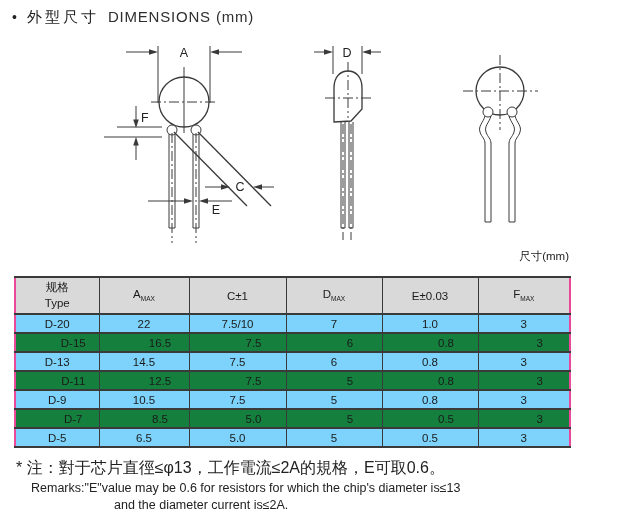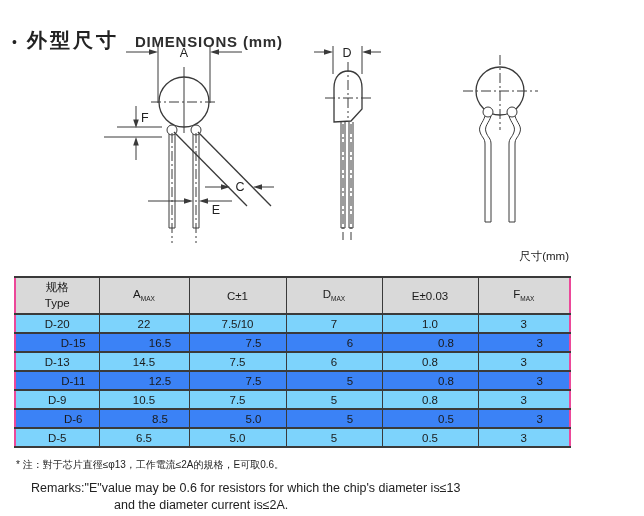--- a/index.html
+++ b/index.html
@@ -6,48 +6,48 @@
   html,body { margin:0; padding:0; }
   body {
     width:644px; height:516px; background:#ffffff; position:relative;
     font-family:"Liberation Sans", sans-serif; color:#1e1e1e; overflow:hidden;
   }
   .abs { position:absolute; }
 
   
   .title-row { left:12px; top:8px; display:flex; align-items:baseline; }
   .title-bullet { font-size:14px; margin-right:10px; color:#222; }
-  .title-zh { font-size:20px; font-weight:bold; letter-spacing:3px; color:#222;margin-top:19px; }
-  .title-en { font-size:15px; letter-spacing:0.8px; margin-left:16px; color:#2e2e2e;font-weight:bold; }
+  .title-zh { font-size:15px; font-weight:normal; letter-spacing:3px; color:#222; }
+  .title-en { font-size:15px; letter-spacing:0.8px; margin-left:9px; color:#2e2e2e; }
 
   
   svg.drawing { left:0; top:36px; }
   svg .ln  { stroke:#3a3a3a; stroke-width:1.3; fill:none; }
   svg .thin{ stroke:#3a3a3a; stroke-width:1;   fill:none; }
   svg .dd  { stroke:#3a3a3a; stroke-width:1;   fill:none; stroke-dasharray:10 3 2 3; }
   svg .ah  { fill:#3a3a3a; stroke:none; }
   svg .wf  { fill:#ffffff; }
   svg text { font-family:"Liberation Sans", sans-serif; font-size:12.5px; fill:#222; }
 
   
   .unit-note { top:249px; left:469px; width:100px; text-align:right; font-size:11.5px; color:#222; }
   table.dim { left:14px; top:276px; position:absolute; width:555px;
     border-collapse:collapse; table-layout:fixed; border:2px solid #ec4899; }
   table.dim th, table.dim td {
     border:solid #3a3a3a; border-width:2px 1px; text-align:center;
     padding:0; font-weight:normal; color:#1a1a1a;
   }
   table.dim thead th { background:#d9d9d9; height:37px; font-size:11.5px; }
   table.dim tbody td { height:19px; font-size:11.5px; background:#7dd3fc; }
-  table.dim tbody tr.shade td { background:#3b82f6;padding-left:32px; }
+  table.dim tbody tr.shade td { background:#15803d;padding-left:32px; }
   table.dim sub { font-size:6.5px; }
   .th-stack div { line-height:1.35; }
 
   
-  .note-zh  { left:16px;  top:458px; font-size:10px; color:#222; }
+  .note-zh  { left:16px;  top:458px; font-size:16px; color:#222; }
   .note-en1 { left:31px;  top:481px; font-size:12.5px; color:#222; }
   .note-en2 { left:114px; top:498px; font-size:12.5px; color:#222; }
 </style>
 </head>
 <body>
 
 <div>
 
   <div class="abs title-row">
     <span class="title-bullet">•</span>
@@ -198,21 +198,21 @@
       </tr>
       <tr>
         <td>D-9</td>
         <td>10.5</td>
         <td>7.5</td>
         <td>5</td>
         <td>0.8</td>
         <td>3</td>
       </tr>
       <tr class="shade">
-        <td>D-6</td>
+        <td>D-7</td>
         <td>8.5</td>
         <td>5.0</td>
         <td>5</td>
         <td>0.5</td>
         <td>3</td>
       </tr>
       <tr>
         <td>D-5</td>
         <td>6.5</td>
         <td>5.0</td>

